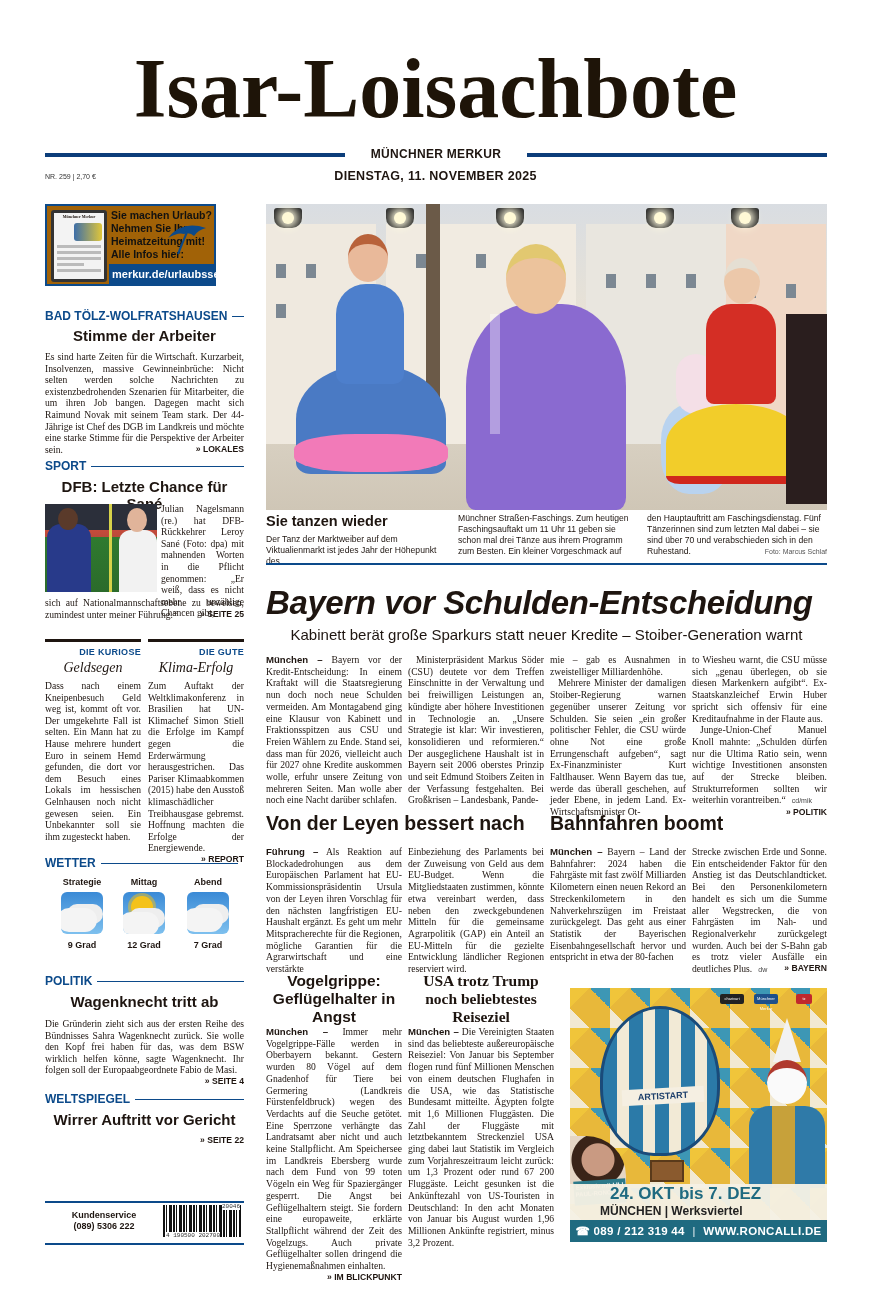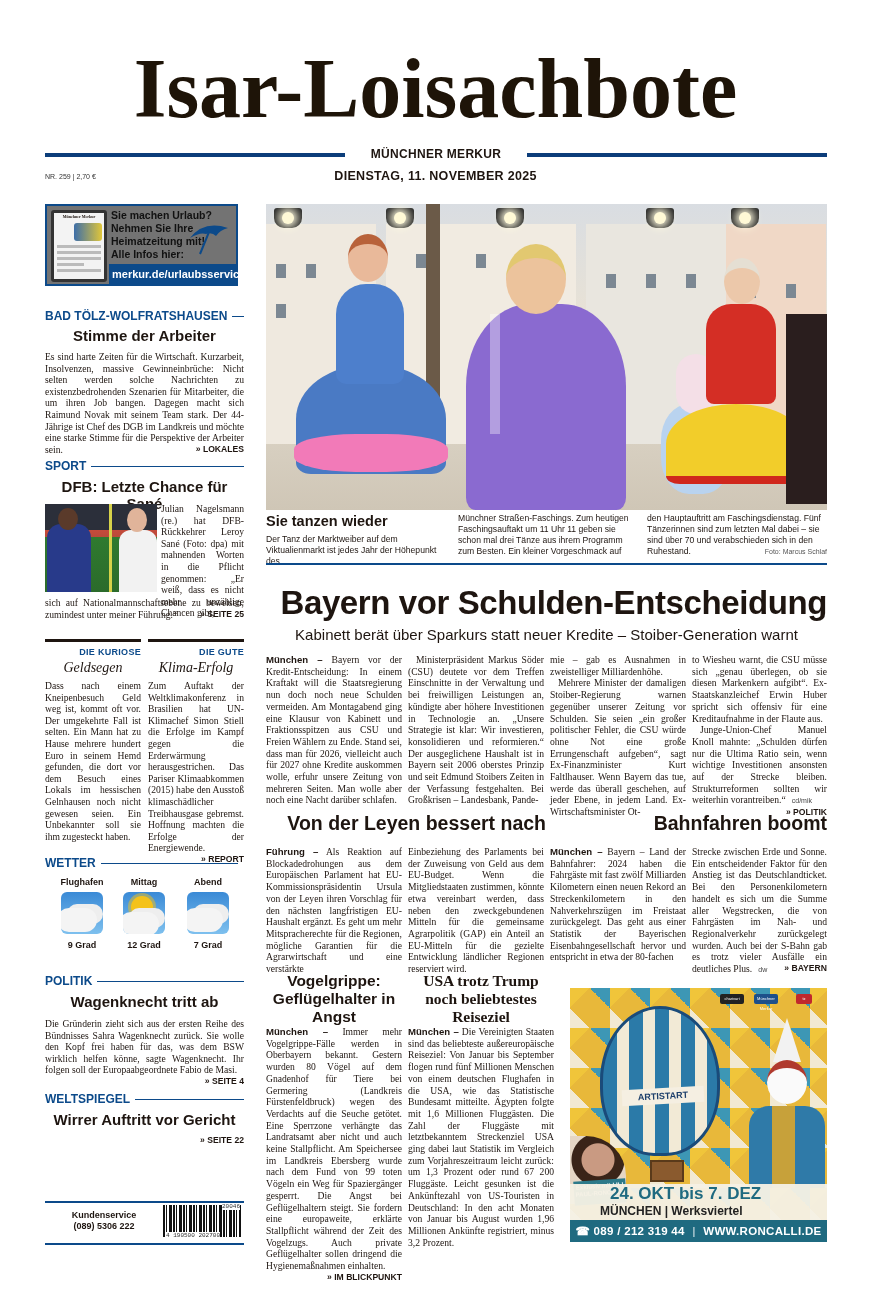--- a/index.html
+++ b/index.html
@@ -10,21 +10,21 @@
 
   
   .masthead-title { left: 0; width: 871px; top: 42px; text-align: center; font-family: "Liberation Serif", serif; font-weight: bold; font-size: 84px; letter-spacing: 0px; line-height: 94px; color: #1e1408; }
   .rule-l { left: 45px; top: 153px; width: 300px; height: 4px; background: #0c3d7a; }
   .rule-r { left: 527px; top: 153px; width: 300px; height: 4px; background: #0c3d7a; }
   .mm { left: 345px; width: 182px; top: 147px; text-align: center; font-family: "Liberation Sans", sans-serif; font-weight: bold; font-size: 12px; letter-spacing: 0.3px; }
   .date { left: 300px; width: 271px; top: 169px; text-align: center; font-family: "Liberation Sans", sans-serif; font-weight: bold; font-size: 12.5px; letter-spacing: 0.3px; }
   .issue { left: 45px; top: 173px; font-family: "Liberation Sans", sans-serif; font-size: 7px; color: #333; }
 
   
-  .promo { left: 45px; top: 204px; width: 193px; height: 82px; border: 2px solid #0c4a8a; background: #737373; }
+  .promo { left: 45px; top: 204px; width: 171px; height: 82px; border: 2px solid #0c4a8a; background: #a16207; }
   .promo-tablet { position: absolute; left: 4px; top: 4px; width: 56px; height: 72px; background: #333; border-radius: 3px; padding: 3px; }
   .promo-screen { width: 100%; height: 100%; background: #f3f3f3; position: relative; overflow: hidden; }
   .promo-screen .mh { font-size: 4px; font-family: "Liberation Serif", serif; font-weight: bold; text-align: center; padding-top: 1px; }
   .promo-screen .bar { position: absolute; left: 3px; right: 3px; height: 3px; background: #bbb; }
   .promo-screen .pic { position: absolute; left: 20px; top: 10px; width: 28px; height: 18px; background: linear-gradient(90deg,#3d6ea8,#e0c63a); border-radius: 3px; }
   .promo-text { position: absolute; left: 64px; top: 3px; width: 130px; font-family: "Liberation Sans", sans-serif; font-weight: bold; font-size: 10.5px; line-height: 13px; color: #111; }
   .promo-url { position: absolute; left: 62px; right: 0; bottom: 0; height: 20px; background: #0c4a8a; color: #fff; font-family: "Liberation Sans", sans-serif; font-weight: bold; font-size: 11px; line-height: 20px; padding-left: 3px; }
   .promo-umbrella { position: absolute; right: 4px; top: 14px; width: 46px; height: 36px; }
 
   
@@ -60,24 +60,24 @@
   .bldg { position:absolute; top: 20px; height: 220px; background:#efe9df; }
   .win { position:absolute; width: 10px; height: 14px; background:#7c8893; }
   .spot { position:absolute; top: 4px; width: 28px; height: 20px; background:#222; border-radius: 3px 3px 10px 10px; }
   .spot::after { content:""; position:absolute; left: 8px; top: 4px; width: 12px; height: 12px; border-radius:50%; background:#fff9d6; box-shadow:0 0 10px 4px #fffbe0; }
   .dancer { position:absolute; }
   .caption-head { left: 266px; top: 513px; font-family: "Liberation Sans", sans-serif; font-weight: bold; font-size: 14.5px; }
   .cap { font-family: "Liberation Sans", sans-serif; font-size: 8.6px; line-height: 11px; color: #1e1510; }
   .credit { font-family: "Liberation Sans", sans-serif; font-size: 7px; color: #555; }
   .main-rule { left: 266px; top: 563px; width: 561px; height: 2px; background: #0c4a8a; }
 
-  .h1main { left: 266px; top: 583px; width: 561px; text-align: right; font-family: "Liberation Sans", sans-serif; font-weight: bold; font-size: 33px; letter-spacing: -0.4px; line-height: 40px; }
+  .h1main { left: 266px; top: 583px; width: 561px; text-align: left; font-family: "Liberation Sans", sans-serif; font-weight: bold; font-size: 33px; letter-spacing: -0.4px; line-height: 40px; font-style: italic; }
   .h1sub { left: 266px; top: 626px; width: 561px; text-align: center; font-family: "Liberation Sans", sans-serif; font-size: 15px; line-height: 18px; }
 
-  .h2 { font-family: "Liberation Sans", sans-serif; font-weight: bold; font-size: 19.5px; text-align: right; }
+  .h2 { font-family: "Liberation Sans", sans-serif; font-weight: bold; font-size: 19.5px; text-align: left; }
   .h3 { font-family: "Liberation Sans", sans-serif; font-weight: bold; font-size: 15.5px; line-height: 18px; text-align: center; }
   .col { position: absolute; }
   .body2 { font-family: "Liberation Serif", serif; font-size: 9.6px; line-height: 11.7px; text-align: justify; color: #1e1510; }
   .body2 .indent { text-indent: 8px; }
   .small-tag { font-family: "Liberation Sans", sans-serif; font-size: 7px; color:#444; margin: 0 6px; }
 
   
   .ad { left: 570px; top: 988px; width: 257px; height: 254px; overflow: hidden; background:
       linear-gradient(135deg, #f0c53a 25%, transparent 25%) 0 0/40px 40px,
       linear-gradient(225deg, #3d97b5 25%, transparent 25%) 0 0/40px 40px,
@@ -176,21 +176,21 @@
 <div class="abs body" style="left:148px;top:680px;width:96px;">
   <span>Zum Auftakt der Weltklimakonferenz in Brasilien hat UN-Klimachef Simon Stiell die Erfolge im Kampf gegen die Erderwärmung herausgestrichen. Das Pariser Klimaabkommen (2015) habe den Ausstoß klimaschädlicher Treibhausgase gebremst. Hoffnung machten die Erfolge der Energiewende.</span>
   <span class="ref">» REPORT</span>
 </div>
 
 <div class="abs kicker" style="left:45px;top:856px;width:193px;">
   <span>WETTER</span>
     <span class="line"></span>
 </div>
 <div class="wx" style="left:52px;">
-  <div>Flughafen</div>
+  <div>Strategie</div>
   <div class="wx-icon">
       <div class="cloud"></div>
     </div>
   <div>9 Grad</div>
 </div>
 <div class="wx" style="left:114px;">
   <div>Mittag</div>
   <div class="wx-icon">
       <div class="sun"></div>
       <div class="cloud" style="top:20px"></div>
@@ -274,21 +274,21 @@
 <div class="abs caption-head">Sie tanzen wieder</div>
 <div class="abs cap" style="left:266px;top:534px;width:182px;">Der Tanz der Marktweiber auf dem Viktualienmarkt ist jedes Jahr der Höhepunkt des</div>
 <div class="abs cap" style="left:458px;top:513px;width:182px;">Münchner Straßen-Faschings. Zum heutigen Faschingsauftakt um 11 Uhr 11 geben sie schon mal drei Tänze aus ihrem Programm zum Besten. Ein kleiner Vorgeschmack auf</div>
 <div class="abs cap" style="left:647px;top:513px;width:180px;">
   <span>den Hauptauftritt am Faschingsdienstag. Fünf Tänzerinnen sind zum letzten Mal dabei – sie sind über 70 und verabschieden sich in den Ruhestand.</span>
   <span class="credit" style="float:right;">Foto: Marcus Schlaf</span>
 </div>
 <div class="abs main-rule"></div>
 
 <div class="abs h1main">Bayern vor Schulden-Entscheidung</div>
-<div class="abs h1sub">Kabinett berät über Sparkurs statt neuer Kredite – Stoiber-Generation warnt</div>
+<div class="abs h1sub">Kabinett berät große Sparkurs statt neuer Kredite – Stoiber-Generation warnt</div>
 
 <div class="col body2" style="left:266px;top:654px;width:136px;">
   <span class="lead">München –</span>
   <span>Bayern vor der Kredit-Entscheidung: In einem Kraftakt will die Staatsregierung nun doch noch neue Schulden vermeiden. Am Montagabend ging eine Klausur von Kabinett und Fraktionsspitzen aus CSU und Freien Wählern zu Ende. Stand sei, dass man für 2026, vielleicht auch für 2027 ohne Kredite auskommen wolle, erfuhr unsere Zeitung von mehreren Seiten. Man wolle aber noch eine Nacht darüber schlafen.</span>
 </div>
 <div class="col body2" style="left:408px;top:654px;width:136px;text-indent:8px;">Ministerpräsident Markus Söder (CSU) deutete vor dem Treffen Einschnitte in der Verwaltung und bei freiwilligen Leistungen an, kündigte aber höhere Investitionen in Technologie an. „Unsere Strategie ist klar: Wir investieren, konsolidieren und reformieren.“ Der ausgeglichene Haushalt ist in Bayern seit 2006 oberstes Prinzip und seit Edmund Stoibers Zeiten in der Verfassung festgehalten. Bei Großkrisen – Landesbank, Pande-</div>
 <div class="col body2" style="left:550px;top:654px;width:136px;">
   <div>mie – gab es Ausnahmen in zweistelliger Milliardenhöhe.</div>
   <div class="indent">Mehrere Minister der damaligen Stoiber-Regierung warnen gegenüber unserer Zeitung vor Schulden. Sie seien „ein großer politischer Fehler, die CSU würde ohne Not eine große Errungenschaft aufgeben“, sagt Ex-Finanzminister Kurt Faltlhauser. Wenn Bayern das tue, werde das überall geschehen, auf jeder Ebene, in jedem Land. Ex-Wirtschaftsminister Ot-</div>
 </div>

